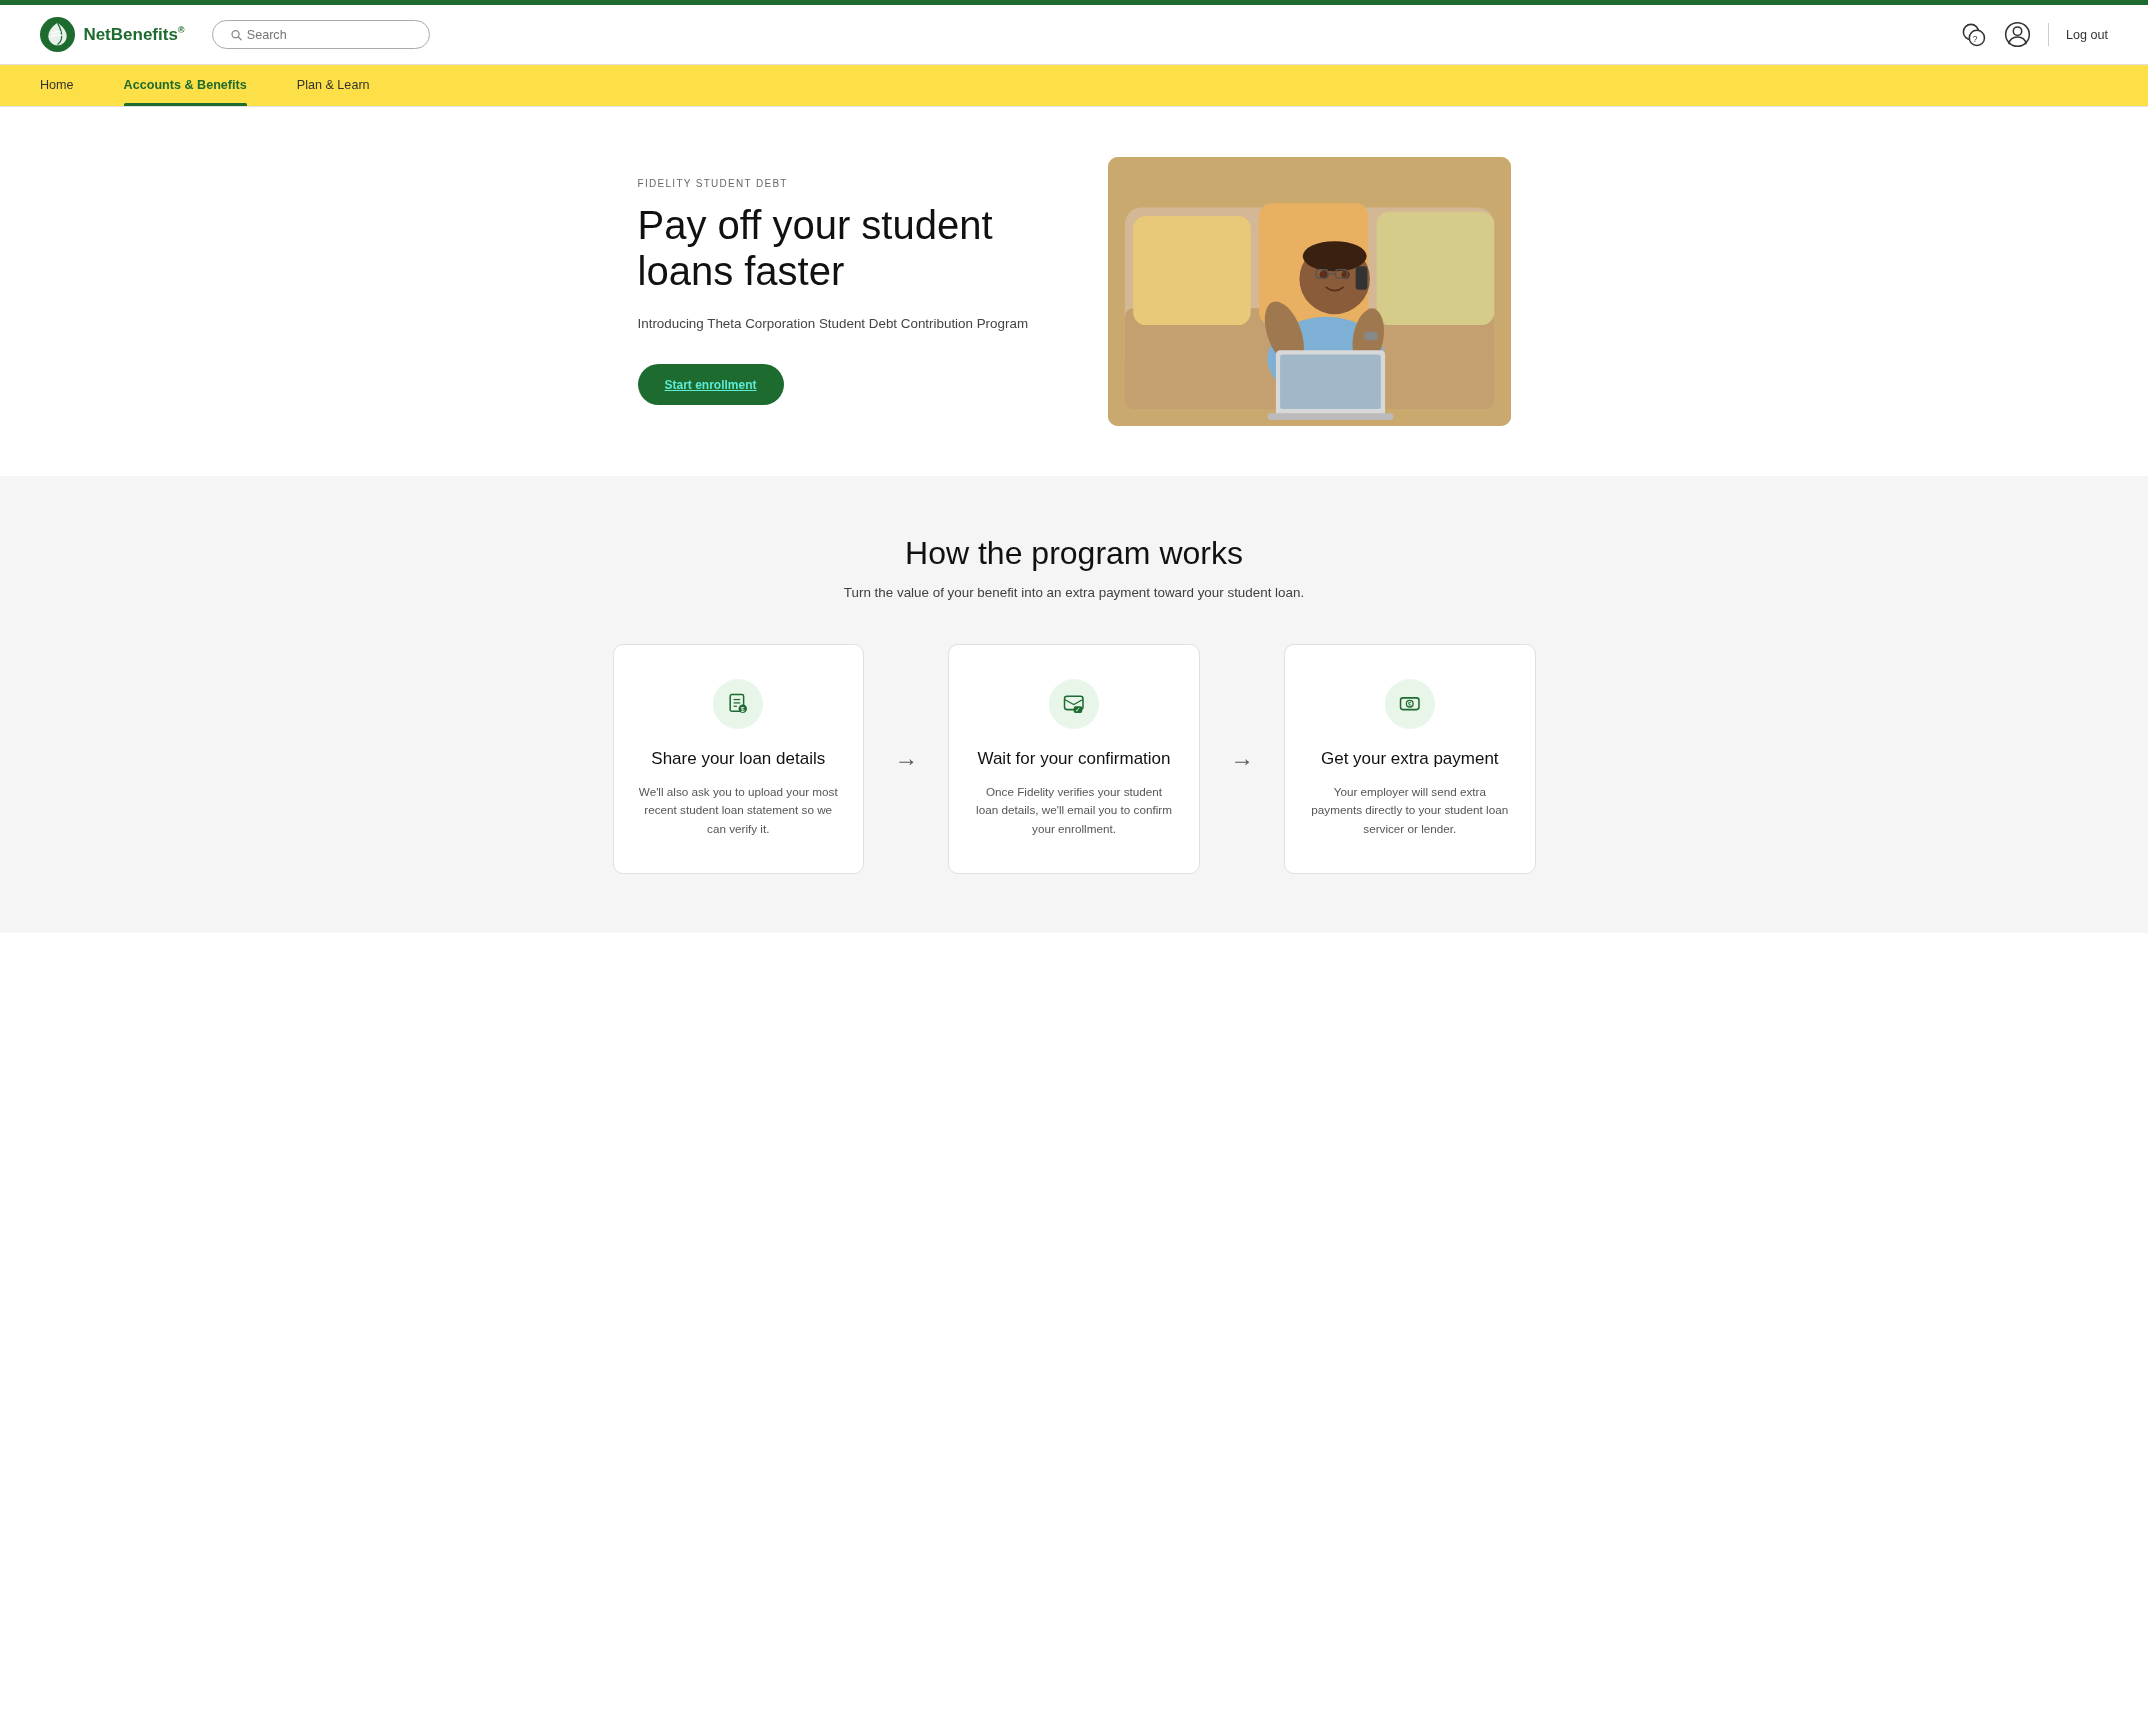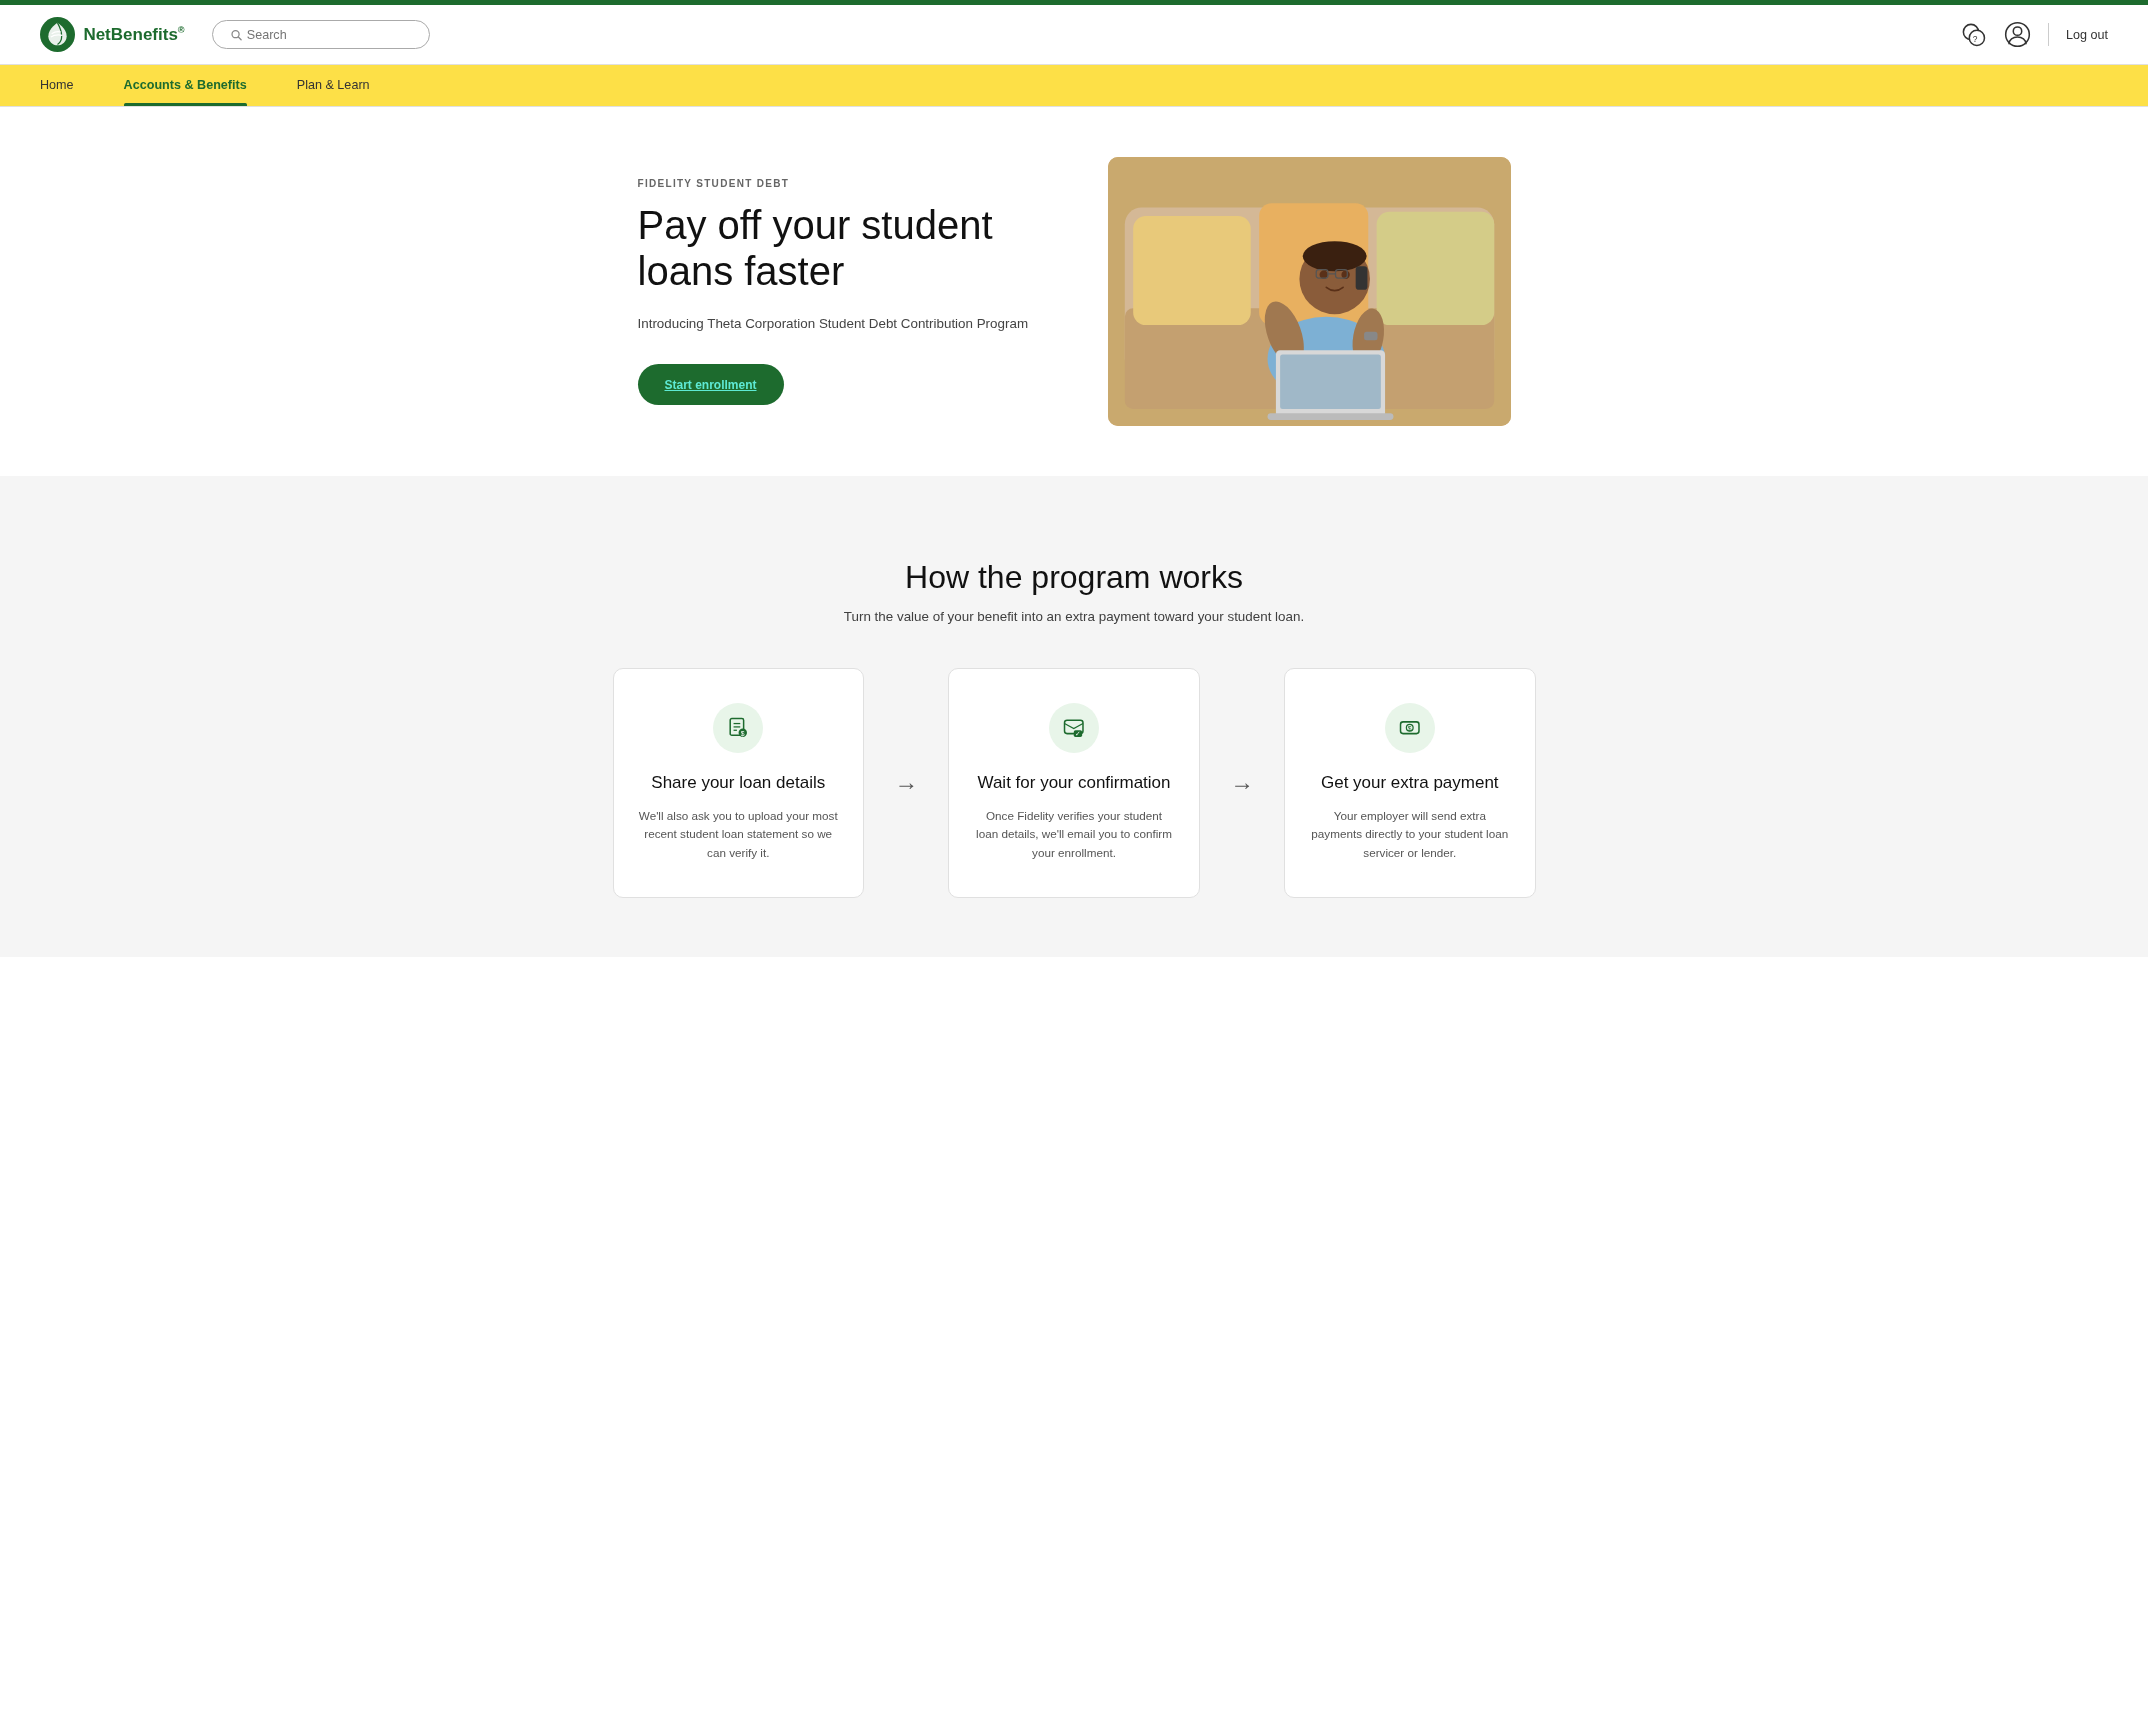--- a/index.html
+++ b/index.html
@@ -121,21 +121,21 @@
       padding: 50px 67px;
       max-width: 1007px;
       margin: 0 auto;
       gap: 67px;
     }
     .hero-text {
       flex: 1;
     }
     .hero-eyebrow {
       font-size: 10px;
-      font-weight: 700;
+      font-weight: 400;
       letter-spacing: 1.3px;
       color: #666;
       text-transform: uppercase;
       margin-bottom: 13.4px;
     }
     .hero-title {
       font-size: 40px;
       font-weight: 400;
       line-height: 1.15;
       color: #111;
@@ -180,21 +180,20 @@
     .how-section {
       background: #f5f5f5;
       padding: 59px 40px;
       text-align: center;
     }
     .how-title {
       font-size: 32px;
       font-weight: 400;
       color: #111;
       margin-bottom: 13.4px;
-      margin-top: 24px;
     }
     .how-subtitle {
       font-size: 13.4px;
       color: #404040;
       margin-bottom: 44px;
     }
     .cards-row {
       display: flex;
       align-items: center;
       justify-content: center;

